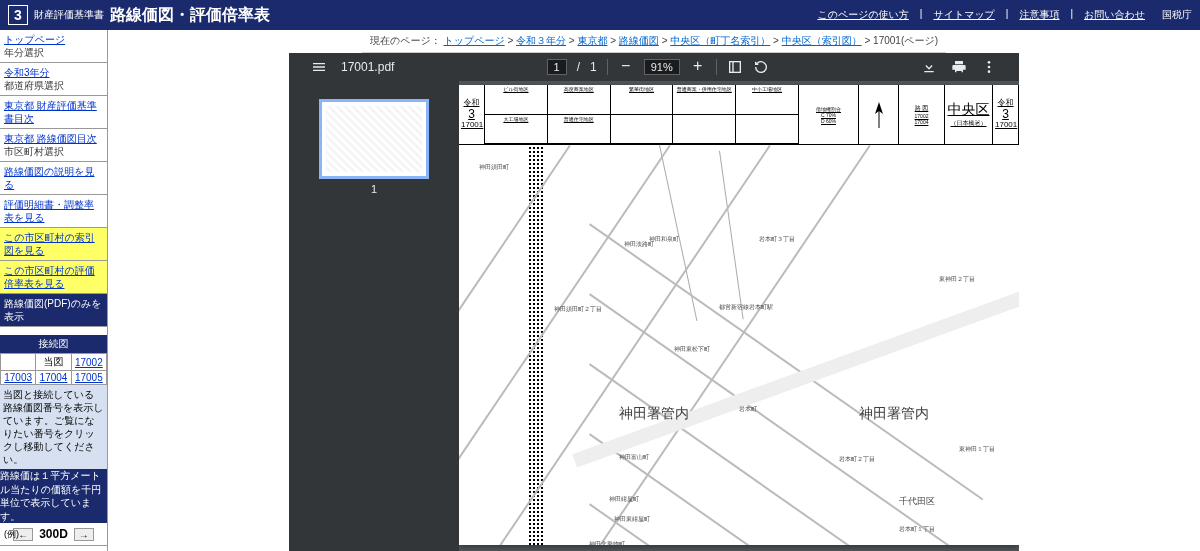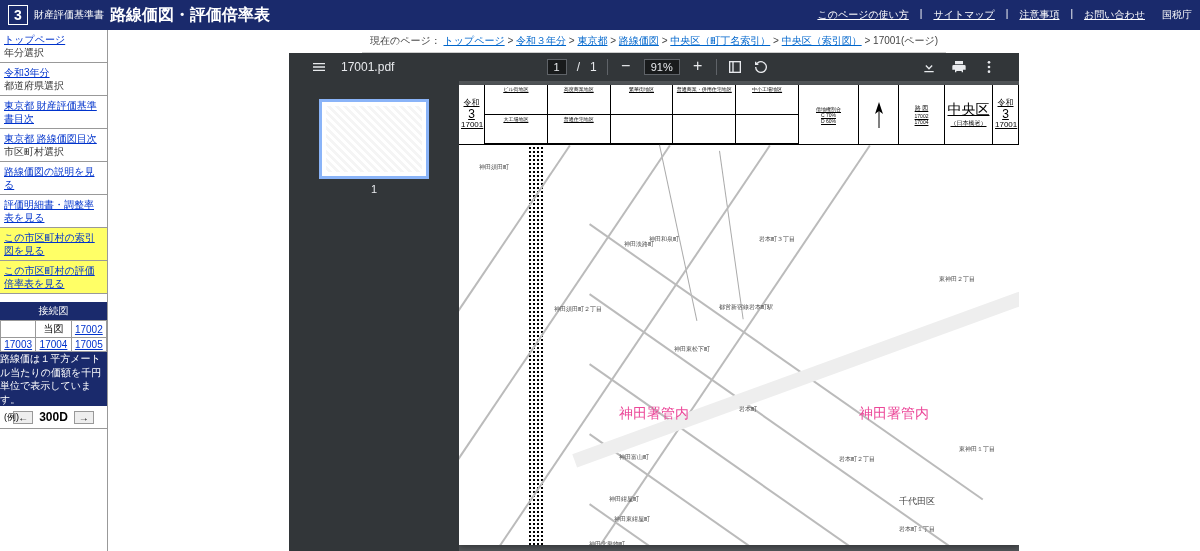--- a/index.html
+++ b/index.html
@@ -62,21 +62,21 @@
   .hdr-legend { flex:1; display:grid; grid-template-columns:repeat(5,1fr); grid-template-rows:repeat(2,1fr); }
   .hdr-legend div { border-right:1px solid #000; border-bottom:1px solid #000; font-size:5px; padding:1px; text-align:center; }
   .hdr-ratio { width:60px; font-size:5px; }
   .hdr-north { width:40px; display:flex; align-items:center; justify-content:center; }
   .hdr-loc { width:46px; font-size:6px; text-align:center; }
   .hdr-ward { width:48px; font-size:8px; text-align:center; }
 
   .map-body { position:absolute; top:60px; left:0; right:0; bottom:0; }
   .road-thick { position:absolute; background:#eee; }
   .rail-v { position:absolute; background:repeating-linear-gradient(0deg,#000 0,#000 2px,transparent 2px,transparent 4px); width:2px; }
-  .area-label { position:absolute; font-size:14px; font-weight:500; color:#ec4899; }
+  .area-label { position:absolute; font-size:14px; font-weight:500; color:#404040; }
   .small-label { position:absolute; font-size:6px; color:#444; }
   .diag { position:absolute; width:1px; background:#aaa; transform-origin:top left; }
 </style>
 </head>
 <body>
 
 <div class="topbar">
   <div class="topbar-left">
     <div class="logo-box">3</div>
     <span class="title-small">財産評価基準書</span>
@@ -116,37 +116,39 @@
       </div>
     <div class="side-item">
         <a>評価明細書・調整率表を見る</a>
       </div>
     <div class="side-item side-yellow">
         <a>この市区町村の索引図を見る</a>
       </div>
     <div class="side-item side-yellow">
         <a>この市区町村の評価倍率表を見る</a>
       </div>
+    <div class="side-item side-navy">路線価図(PDF)のみを表示</div>
 
     <div style="margin-top:8px;">
       <div class="adj-title">接続図</div>
       <table class="adj-table">
         <tbody>
             <tr>
           <td></td>
           <td>当図</td>
           <td><a>17002</a></td>
         </tr>
         <tr>
           <td><a>17003</a></td>
           <td><a>17004</a></td>
           <td><a>17005</a></td>
         </tr>
       </tbody>
         </table>
+      <div class="adj-desc">当図と接続している路線価図番号を表示しています。ご覧になりたい番号をクリックし移動してください。</div>
     </div>
 
     <div class="info-box">路線価は１平方メートル当たりの価額を千円単位で表示しています。</div>
     <div class="rate-row">
       <span style="font-size:9px;position:absolute;left:4px;">(例)</span>
       <span class="arrow-btn">←</span>
       <span class="rate-val">300D</span>
       <span class="arrow-btn">→</span>
     </div>
 

